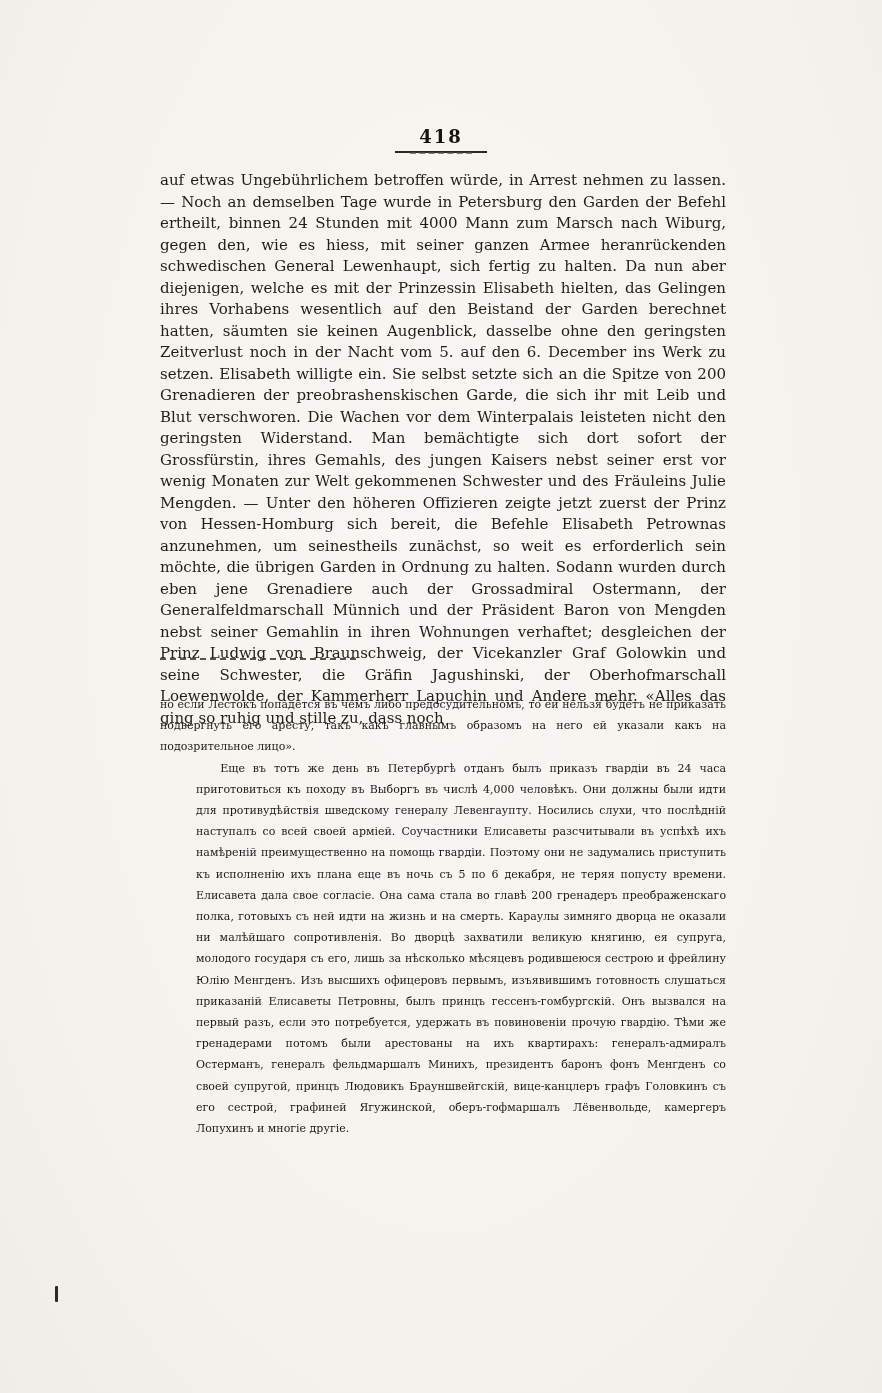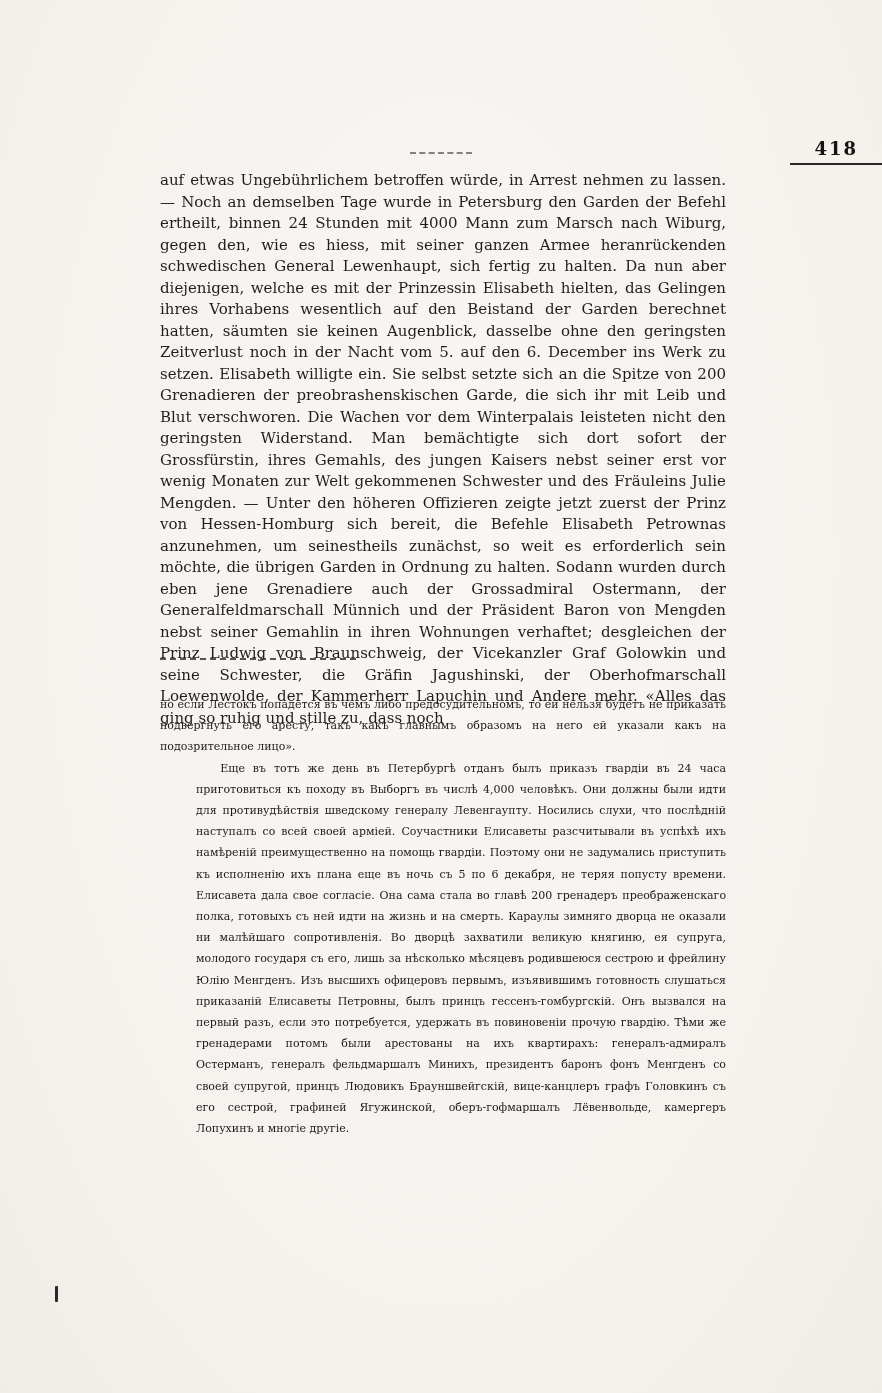--- a/index.html
+++ b/index.html
@@ -13,24 +13,24 @@
     height: 1393px;
     margin: 0 auto;
     background: #f6f5f1;
     background-image: radial-gradient(ellipse at 50% 40%, #f8f7f3 0%, #f3f2ed 70%, #eeede7 100%);
     overflow: hidden;
     font-family: "DejaVu Serif", "Liberation Serif", serif;
     color: #1f1d1a;
   }
   .page-number-wrap {
     position: absolute;
-    top: 138px;
+    top: 126px;
     left: 0;
     width: 882px;
-    text-align: right;
+    text-align: center;
   }
   .page-number {
     display: inline-block;
     font-size: 18px;
     font-weight: bold;
     letter-spacing: 2px;
     color: #161411;
     padding: 0 24px 4px 24px;
     border-bottom: 2px solid #2a2825;
   }

